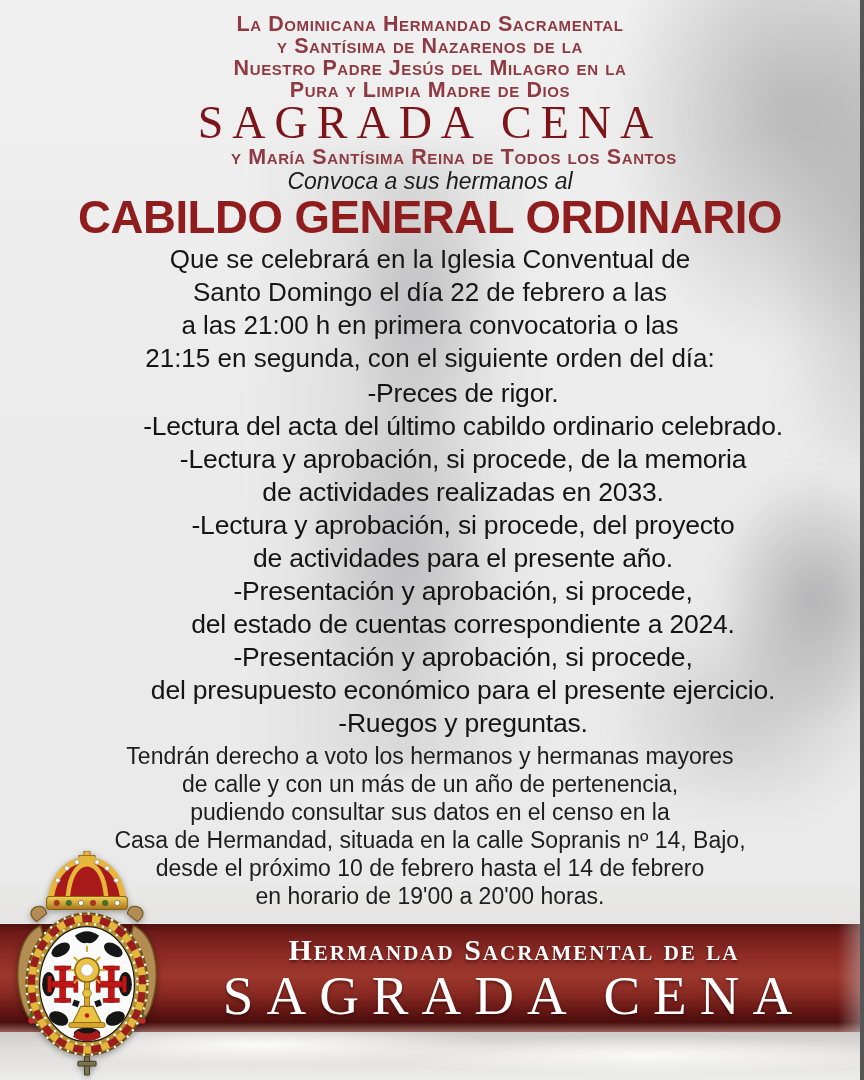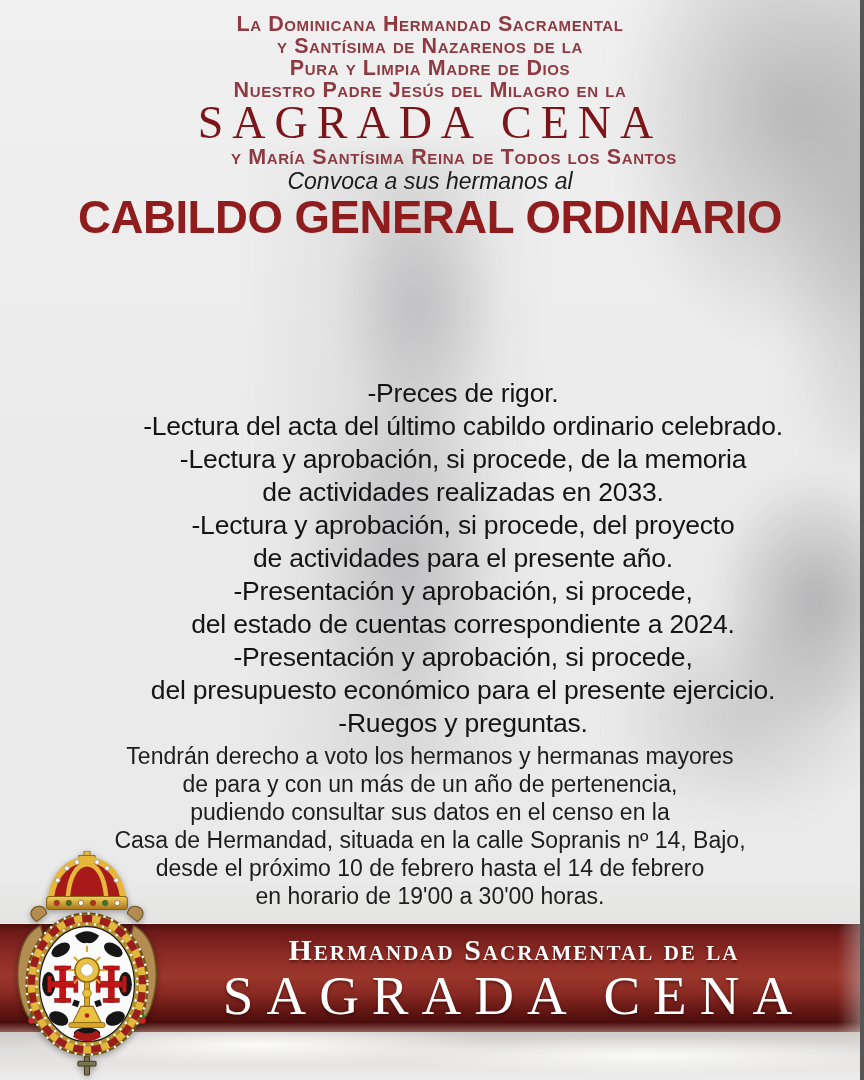--- a/index.html
+++ b/index.html
@@ -101,51 +101,57 @@
 
   <div class="bg-layer bg-top-right"></div>
   <div class="bg-layer bg-right-arm"></div>
   <div class="bg-layer bg-center-column"></div>
   <div class="bg-layer bg-above-band"></div>
   <div class="bg-layer bg-below-band"></div>
 
   <div class="tblock org-lines">
     <div class="org-line">La Dominicana Hermandad Sacramental</div>
     <div class="org-line">y Santísima de Nazarenos de la</div>
+    <div class="org-line">Nuestro Padre Jesús del Milagro en la</div>
     <div class="org-line">Pura y Limpia Madre de Dios</div>
-    <div class="org-line">Nuestro Padre Jesús del Milagro en la</div>
   </div>
   <div class="tblock main-title">SAGRADA CENA</div>
   <div class="tblock subtitle">y María Santísima Reina de Todos los Santos</div>
   <div class="tblock convoca">Convoca a sus hermanos al</div>
 
   <div class="tblock cabildo">CABILDO GENERAL ORDINARIO</div>
 
+  <div class="tblock intro">
+    <div>Que se celebrará en la Iglesia Conventual de</div>
+    <div>Santo Domingo el día 22 de febrero a las</div>
+    <div>a las 21:00 h en primera convocatoria o las</div>
+    <div>21:15 en segunda, con el siguiente orden del día:</div>
+  </div>
 
   <div class="tblock agenda">
     <div>-Preces de rigor.</div>
     <div>-Lectura del acta del último cabildo ordinario celebrado.</div>
     <div>-Lectura y aprobación, si procede, de la memoria</div>
     <div>de actividades realizadas en 2033.</div>
     <div>-Lectura y aprobación, si procede, del proyecto</div>
     <div>de actividades para el presente año.</div>
     <div>-Presentación y aprobación, si procede,</div>
     <div>del estado de cuentas correspondiente a 2024.</div>
     <div>-Presentación y aprobación, si procede,</div>
     <div>del presupuesto económico para el presente ejercicio.</div>
     <div>-Ruegos y preguntas.</div>
   </div>
 
   <div class="tblock note">
     <div>Tendrán derecho a voto los hermanos y hermanas mayores</div>
-    <div>de para y con un más de un año de pertenencia,</div>
+    <div>de calle y con un más de un año de pertenencia,</div>
     <div>pudiendo consultar sus datos en el censo en la</div>
     <div>Casa de Hermandad, situada en la calle Sopranis nº 14, Bajo,</div>
     <div>desde el próximo 10 de febrero hasta el 14 de febrero</div>
-    <div>en horario de 19'00 a 30'00 horas.</div>
+    <div>en horario de 19'00 a 20'00 horas.</div>
   </div>
 
   <div class="band">
     <div class="band-text">
       <div class="band-line1">Hermandad Sacramental de la</div>
       <div class="band-line2">SAGRADA CENA</div>
     </div>
   </div>
 
   <svg class="emblem" viewBox="0 0 152 224" xmlns="http://www.w3.org/2000/svg">

